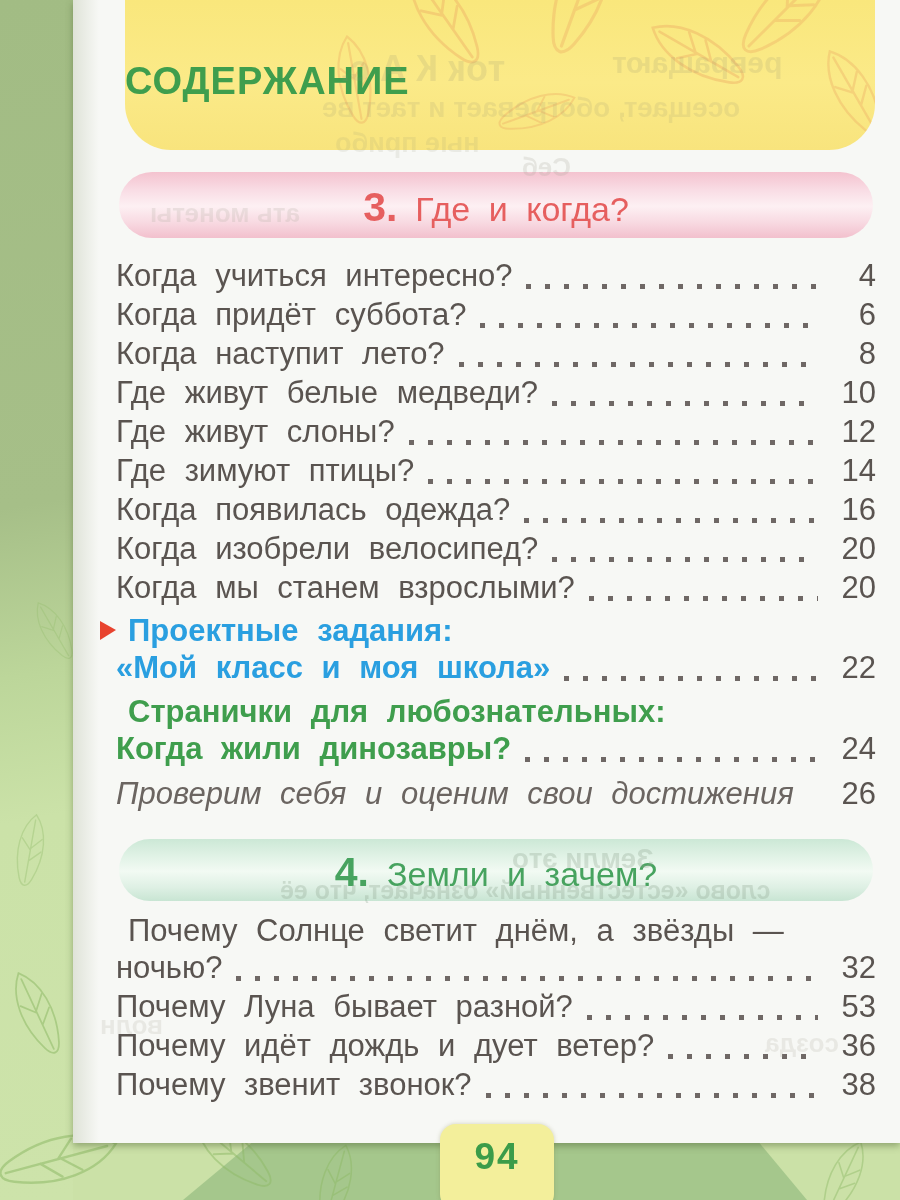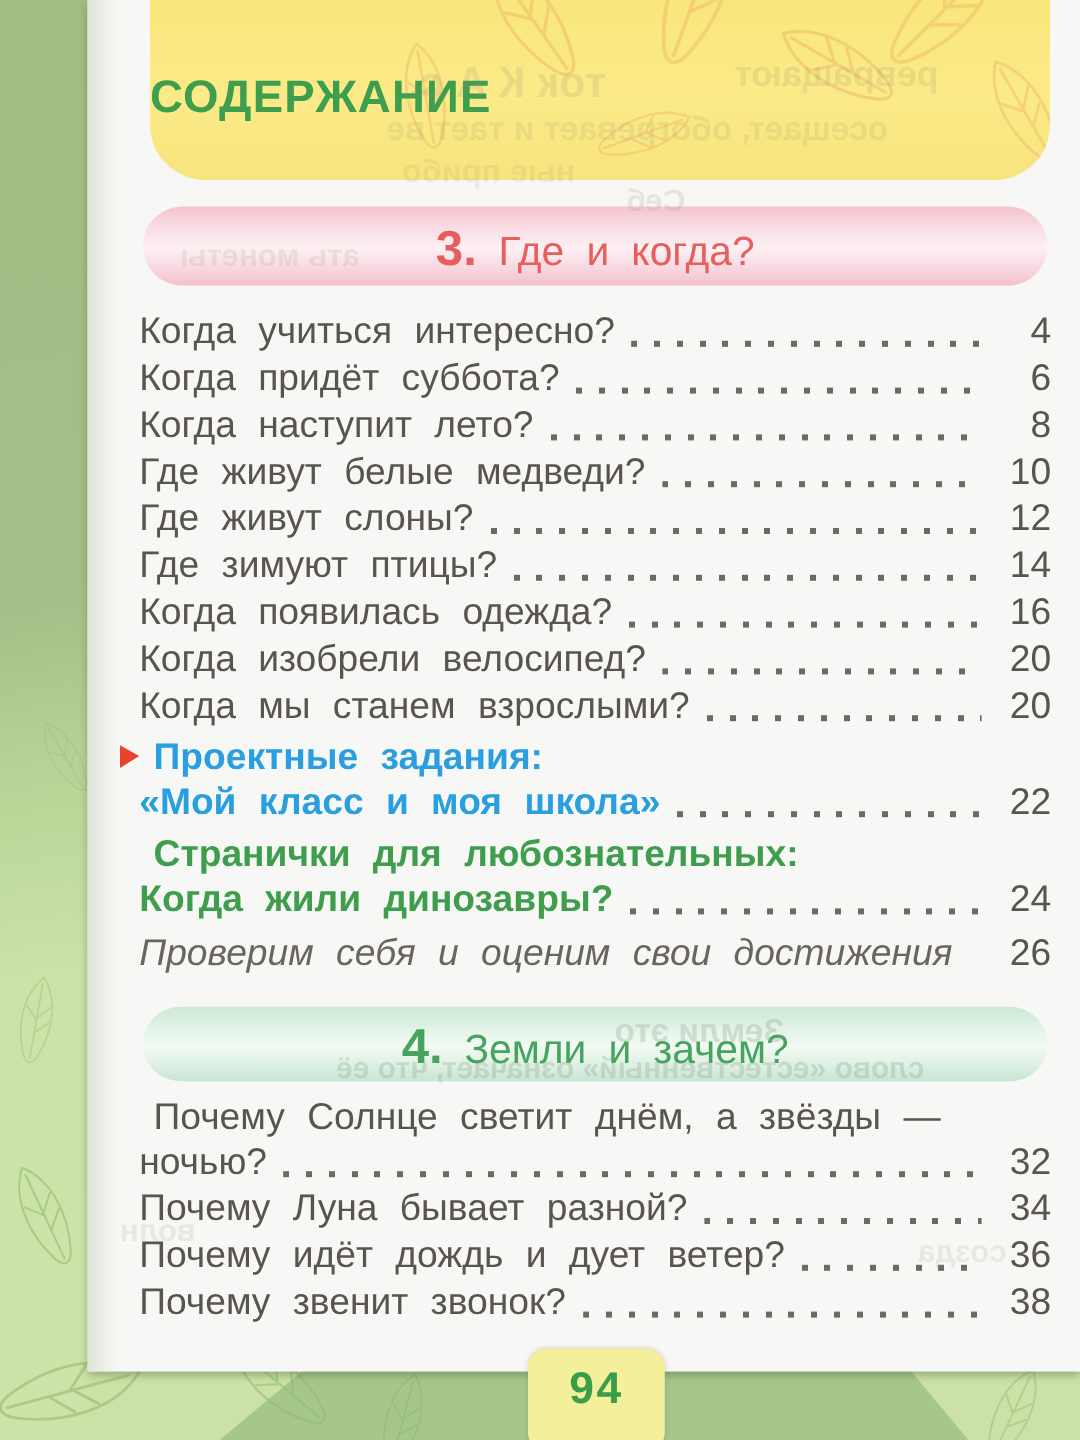--- a/index.html
+++ b/index.html
@@ -199,21 +199,21 @@
         <span>Почему Солнце светит днём, а звёзды —</span>
       </div>
       <div class="row">
         <span class="lbl">ночью?</span>
         <span class="dots"></span>
         <span class="num">32</span>
       </div>
       <div class="row">
         <span class="lbl">Почему Луна бывает разной?</span>
         <span class="dots"></span>
-        <span class="num">34</span>
+        <span class="num">53</span>
       </div>
       <div class="row">
         <span class="lbl">Почему идёт дождь и дует ветер?</span>
         <span class="dots"></span>
         <span class="num">36</span>
       </div>
       <div class="row">
         <span class="lbl">Почему звенит звонок?</span>
         <span class="dots"></span>
         <span class="num">38</span>

